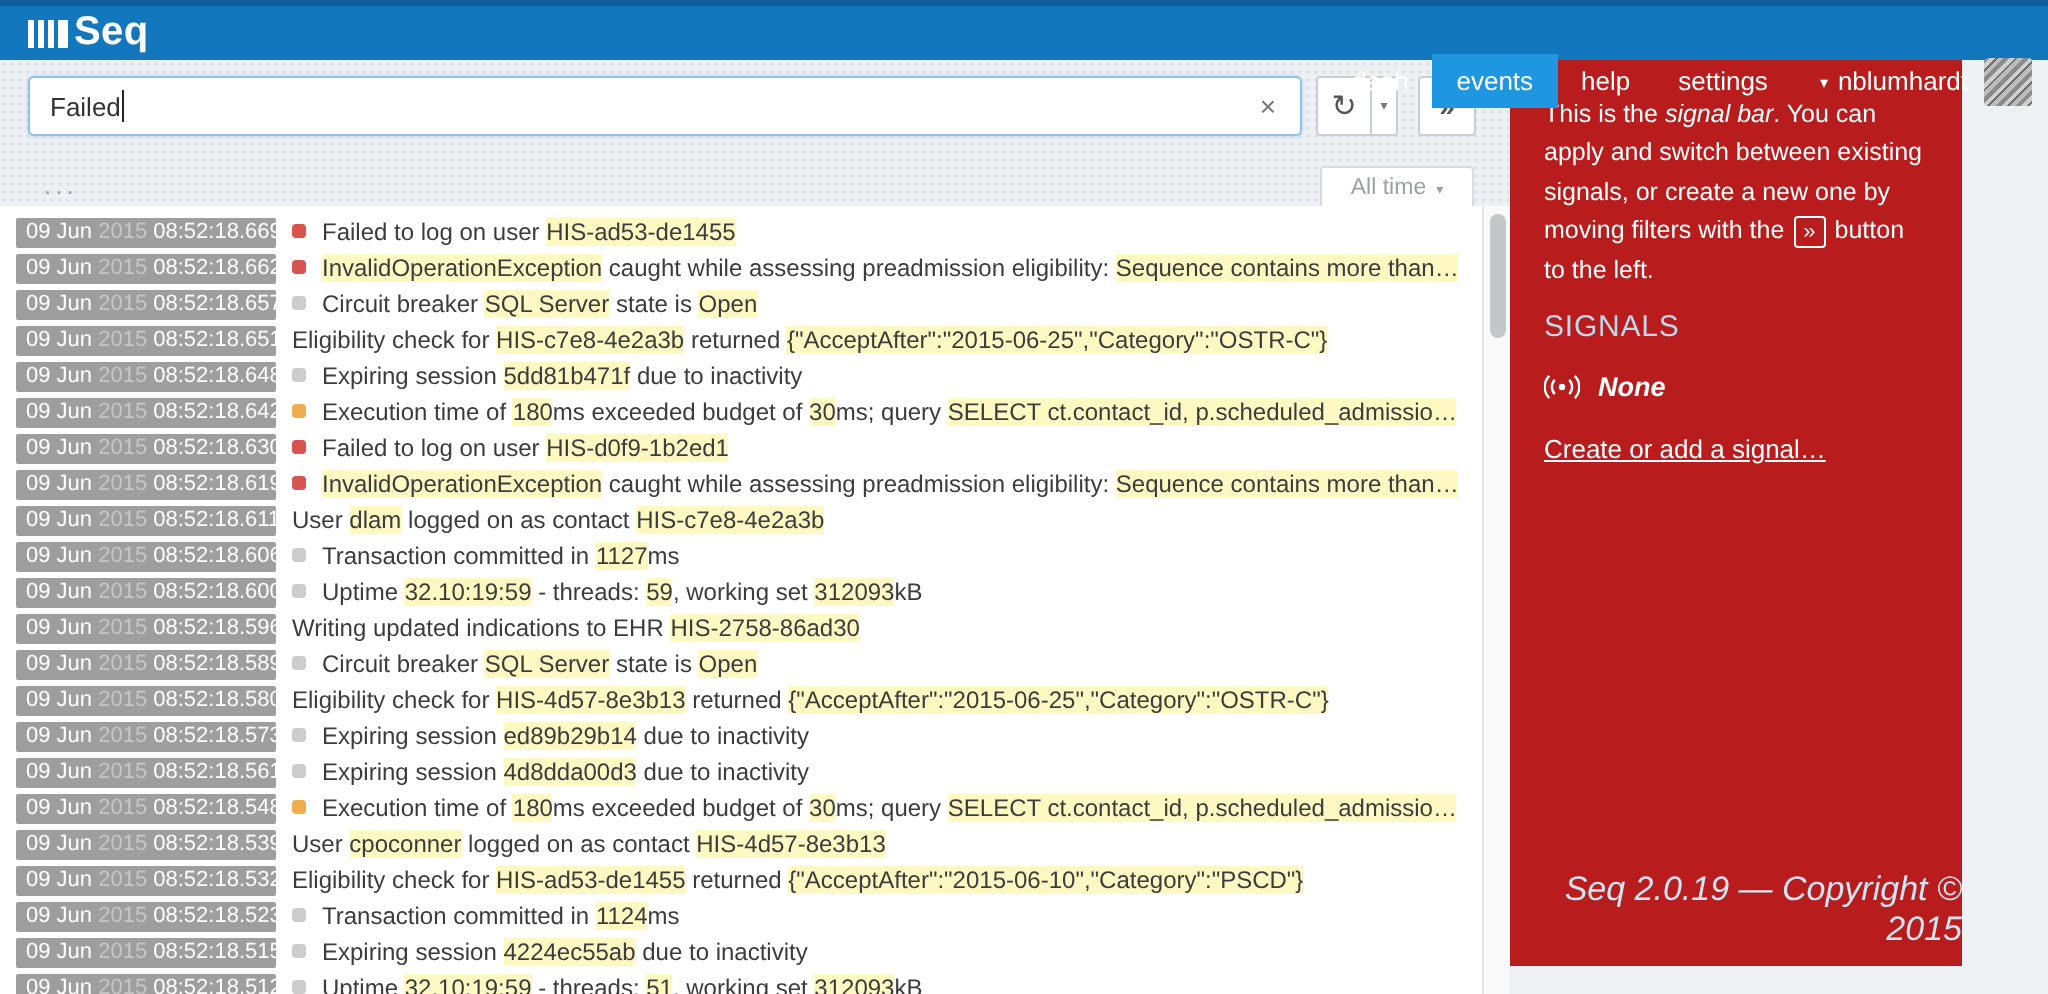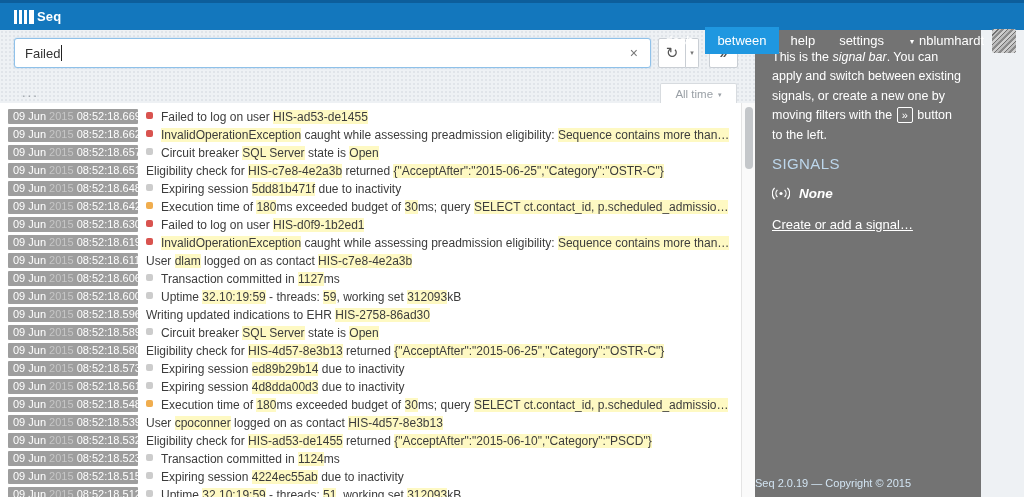--- a/index.html
+++ b/index.html
@@ -9,21 +9,21 @@
   .app { position:absolute; inset:0; }
 
   
   .topbar { position:absolute; top:0; left:0; width:1024px; height:30px;
             background:#1377bd; border-top:3px solid #0d5e9b;
             display:flex; align-items:center; justify-content:space-between; z-index:5; }
   .logo { display:flex; align-items:center; margin-left:14px; cursor:pointer; }
   .logo-bars { display:inline-flex; align-items:flex-end; gap:2px; margin-right:3px; }
   .logo-bars i { display:block; width:3px; height:14px; background:#fff; }
   .logo-bars i:last-child { width:5px; }
-  .logo-text { color:#fff; font-size:13px; font-weight:bold; letter-spacing:0.2px; }
+  .logo-text { color:#fff; font-size:20px; font-weight:bold; letter-spacing:0.2px; }
   .nav { display:flex; align-items:center; height:100%;margin-top:48px; }
   .nav-item { color:#fff; font-size:13px; padding:0 12px; height:27px; line-height:27px;
               cursor:pointer; text-decoration:none; }
   .nav-item.active { background:#1f97e0; }
   .nav-user { display:flex; align-items:center; color:#fff; font-size:13px; padding:0 8px 0 14px; cursor:pointer; }
   .nav-user .caret { font-size:8px; margin-right:5px; position:relative; top:1px; }
   .avatar { width:24px; height:24px; margin-right:8px; border-radius:2px; cursor:pointer;
             background:
              repeating-linear-gradient(135deg,#8a8a8a 0 2px,#cfcfcf 2px 4px,#6f6f6f 4px 5px,#bdbdbd 5px 7px),
              #9a9a9a; }
@@ -68,53 +68,53 @@
   .msg { font-size:12px; color:#3c3c3c; vertical-align:middle; }
   .msg .hl { background:#fef9c3; }
 
   
   .scrollbar { position:absolute; top:73px; right:0; width:14px; bottom:0; background:#fafafa;
                border-left:1px solid #e4e4e4; cursor:pointer; }
   .scrollbar .thumb { position:absolute; top:4px; left:3px; width:8px; height:62px;
                       background:#c4c7ca; border-radius:4px; }
 
   
-  .sidebar { position:absolute; top:30px; left:755px; width:226px; bottom:0; background:#737373;
+  .sidebar { position:absolute; top:30px; left:755px; width:226px; bottom:14px; background:#b91c1c;
              color:#fff; padding:18px 16px 0 17px; }
   .intro { font-size:12.5px; line-height:1.55; }
   .intro em { font-style:italic; }
   .inline-btn { display:inline-block; border:1px solid #fff; border-radius:2px; padding:0 4px;
                 font-size:11px; line-height:14px; margin:0 1px; cursor:pointer; }
   .sig-head { margin-top:10px; font-size:15px; color:#bdd7ec; letter-spacing:0.4px; }
   .sig-none { margin-top:14px; display:flex; align-items:center; gap:9px; }
   .sig-none .none-label { font-style:italic; font-weight:bold; font-size:13.5px; }
   .broadcast-icon { display:inline-flex; }
   .create-link { display:inline-block; margin-top:16px; color:#fff; font-size:13px;
                  text-decoration:underline; cursor:pointer; }
-  .sidebar-footer { position:absolute; bottom:8px; left:0; width:100%; text-align:left;
-                    font-size:11px; color:#d2e4f2; }
+  .sidebar-footer { position:absolute; bottom:8px; left:0; width:100%; text-align:right;
+                    font-size:17px; color:#d2e4f2;font-style:italic; }
 </style>
 </head>
 <body>
 
 <div class="app">
 
   <header class="topbar">
     <div class="logo">
       <span class="logo-bars">
           <i></i>
           <i></i>
           <i></i>
           <i></i>
         </span>
       <span class="logo-text">Seq</span>
     </div>
     <nav class="nav">
       <a class="nav-item">dash</a>
-      <a class="nav-item active">between</a>
+      <a class="nav-item active">events</a>
       <a class="nav-item">help</a>
       <a class="nav-item">settings</a>
       <a class="nav-user">
         <span class="caret">▾</span>
         <span>nblumhardt</span>
       </a>
       <span class="avatar"></span>
     </nav>
   </header>
 

